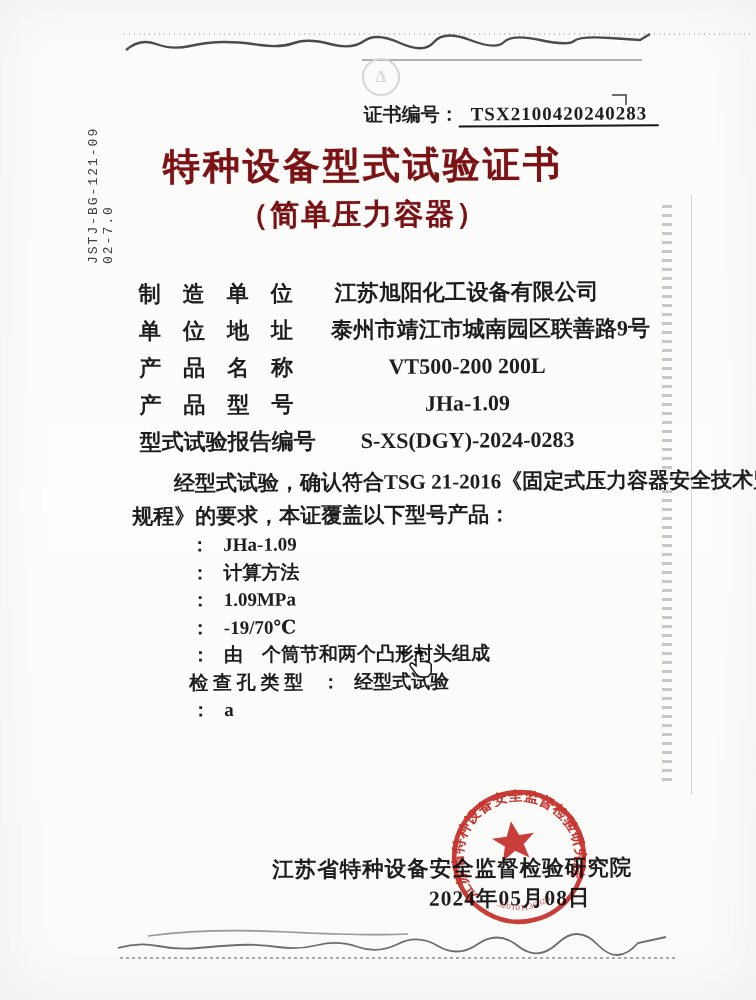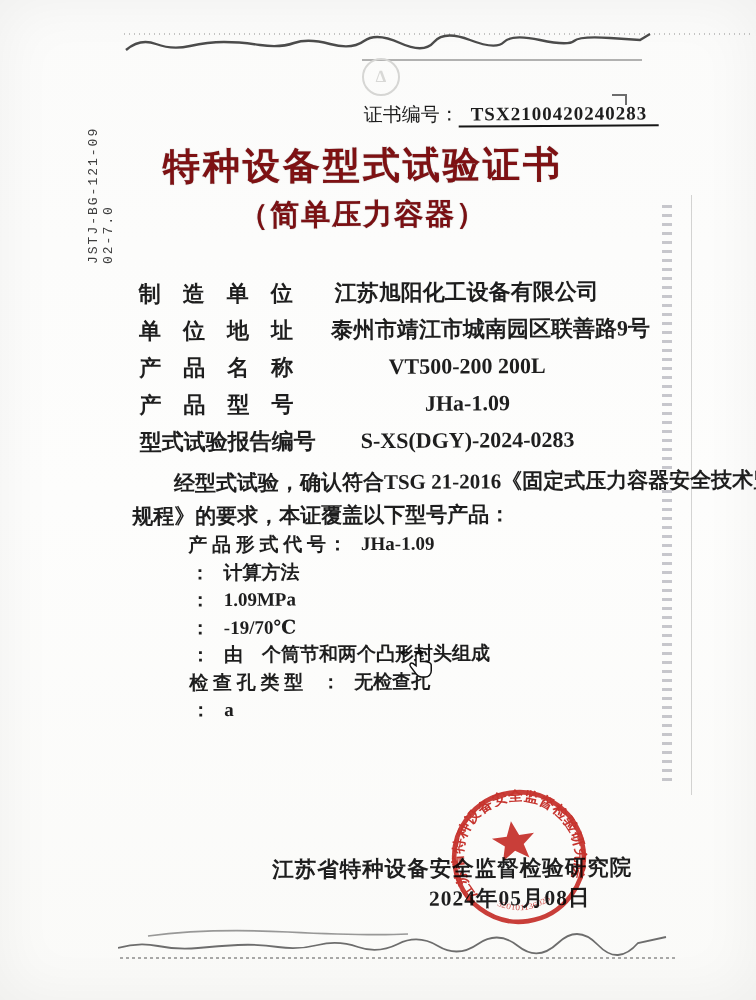--- a/index.html
+++ b/index.html
@@ -32,21 +32,21 @@
     color:#d8d8d6;font-size:17px;font-weight:bold;
   }
   .ghost-strip{position:absolute;width:10px;
     background:repeating-linear-gradient(180deg,rgba(75,75,95,.30) 0 3px,rgba(0,0,0,0) 3px 9px);
     filter:blur(.6px);}
   .ghost-strip.s1{left:662px;top:205px;height:268px;}
   .ghost-strip.s2{left:662px;top:490px;height:292px;}
   .ghost-line{position:absolute;left:691px;top:195px;width:1px;height:600px;background:rgba(0,0,0,.16);}
   
   .cert-row{position:absolute;left:366px;top:102px;font-size:19px;white-space:nowrap;}
-  .cert-label{font-weight:400;margin-top:43px;}
+  .cert-label{font-weight:700;margin-top:43px;}
   .cert-no{font-weight:600;letter-spacing:1px;border-bottom:2px solid #161616;padding:0 12px 1px 12px;}
   .title{position:absolute;left:0;top:141px;width:730px;text-align:center;
     font-size:37px;font-weight:700;letter-spacing:3px;color:#7e1113;
     text-shadow:0 0 1px rgba(40,5,5,.55);}
   .subtitle{position:absolute;left:0;top:195px;width:730px;text-align:center;
     font-size:29px;font-weight:700;letter-spacing:2px;color:#7a1013;
     text-shadow:0 0 1px rgba(40,5,5,.5);}
   
   .fields{position:absolute;left:140px;top:274px;}
   .field-row{display:flex;height:37px;line-height:37px;font-size:22px;}
@@ -132,21 +132,20 @@
       </div>
     </div>
 
     <div class="statement">
       <div class="l1">经型式试验，确认符合TSG 21-2016《固定式压力容器安全技术监察</div>
       <div class="l2">规程》的要求，本证覆盖以下型号产品：</div>
     </div>
 
     <div class="specs">
       <div class="spec-row">
-        <span class="spec-label">产 品 形 式 代 号</span>
         <span class="spec-colon">：</span>
         <span class="spec-value">JHa-1.09</span>
       </div>
       <div class="spec-row">
         <span class="spec-colon">：</span>
         <span class="spec-value">计算方法</span>
       </div>
       <div class="spec-row">
         <span class="spec-colon">：</span>
         <span class="spec-value">1.09MPa</span>
@@ -155,21 +154,21 @@
         <span class="spec-colon">：</span>
         <span class="spec-value">-19/70℃</span>
       </div>
       <div class="spec-row">
         <span class="spec-colon">：</span>
         <span class="spec-value">由　个筒节和两个凸形封头组成</span>
       </div>
       <div class="spec-row">
         <span class="spec-label">检 查 孔 类 型</span>
         <span class="spec-colon">：</span>
-        <span class="spec-value">无检查孔</span>
+        <span class="spec-value">经型式试验</span>
       </div>
       <div class="spec-row">
         <span class="spec-colon">：</span>
         <span class="spec-value">a</span>
       </div>
     </div>
 
     <svg class="cursor-icon" width="42" height="38" viewBox="0 0 42 38">
       <path d="M10,5 H2 M2,5 l4,-3 M2,5 l4,3" stroke="#111" stroke-width="1.6" fill="none"></path>
       <path d="M16,5 H24 M24,5 l-4,-3 M24,5 l-4,3" stroke="#111" stroke-width="1.6" fill="none"></path>

